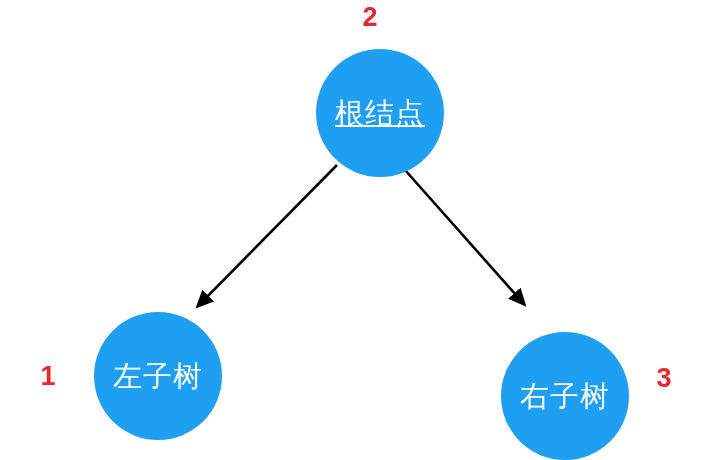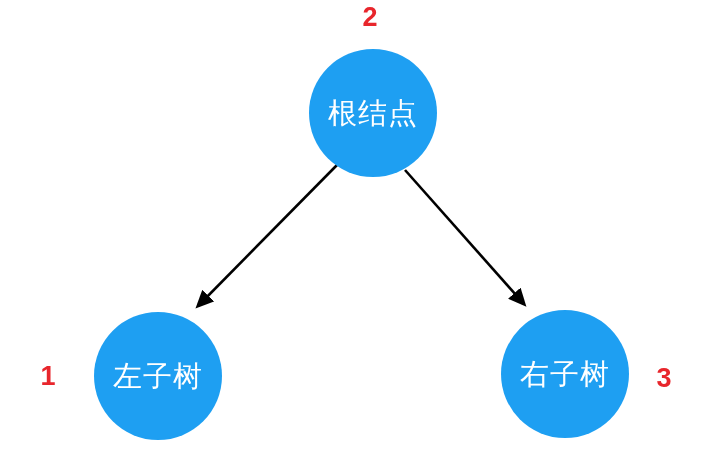--- a/index.html
+++ b/index.html
@@ -31,23 +31,23 @@
     background: var(--node-fill, #1e9ff2);
     color: var(--node-text, #ffffff);
     display: flex;
     align-items: center;
     justify-content: center;
     font-size: 29px;
     letter-spacing: 1px;
     line-height: 1;
     user-select: none;
   }
-  .node-root  { left: 309px; top: 49px;  }
+  .node-root  { left: 316px; top: 49px; text-decoration: underline;  }
   .node-left  { left: 94px;  top: 312px; }
-  .node-right { left: 501px; top: 310px; font-family: Liberation Serif, serif; }
+  .node-right { left: 501px; top: 332px; font-family: Liberation Serif, serif; }
   .order-label {
     position: absolute;
     color: var(--order-color, #e8262c);
     font-size: 27px;
     font-weight: bold;
     line-height: 1;
     transform: translate(-50%, -50%);
     user-select: none;
   }
   .order-root  { left: 370px; top: 17px;  }

